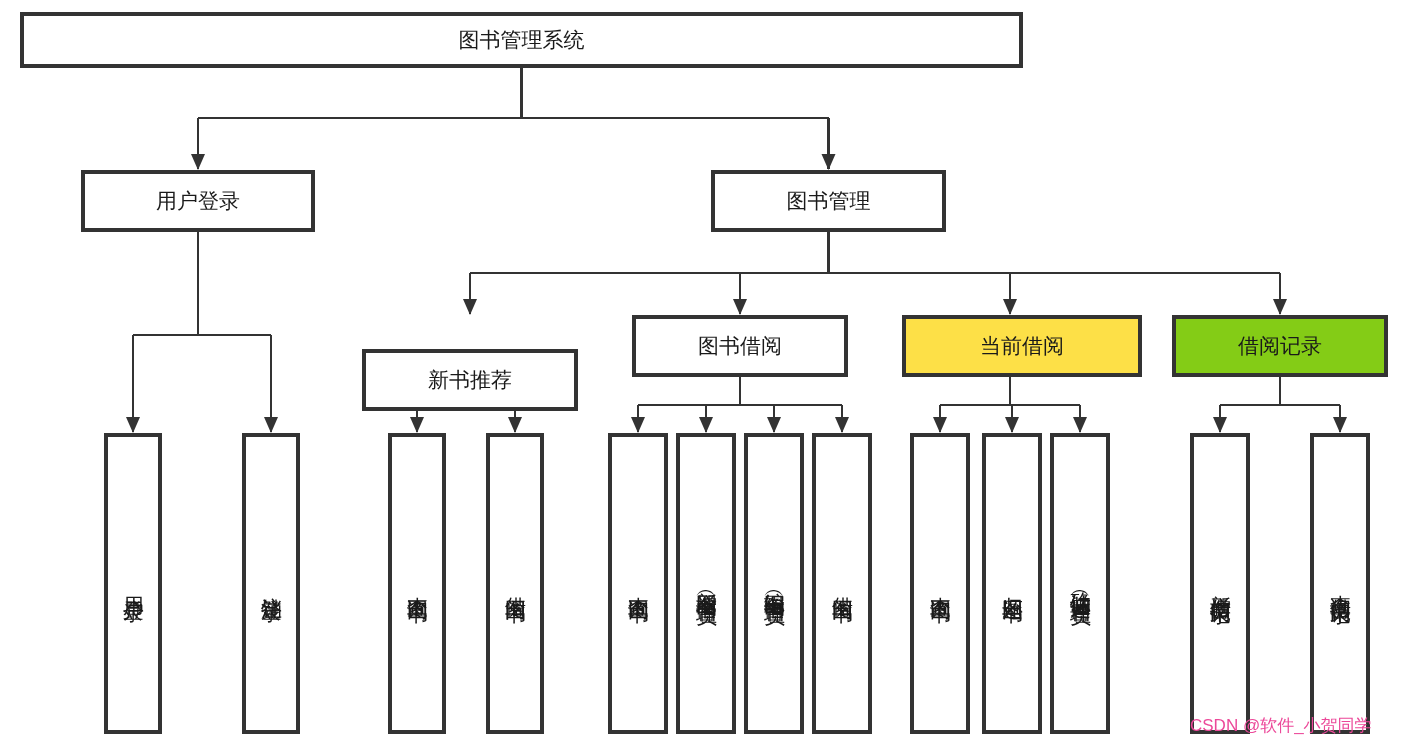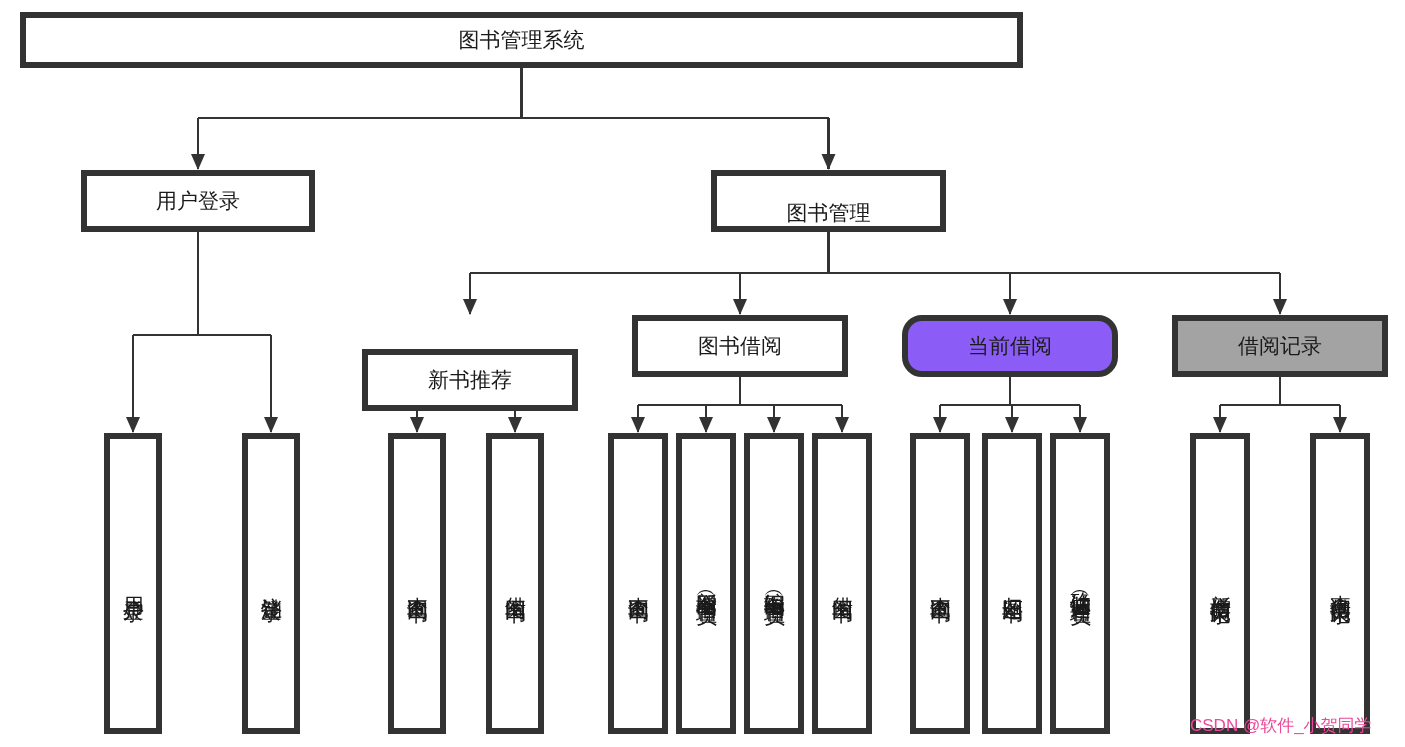--- a/index.html
+++ b/index.html
@@ -21,21 +21,21 @@
     position: absolute;
     left: 0;
     top: 0;
     width: 1405px;
     height: 747px;
   }
   .node {
     position: absolute;
     box-sizing: border-box;
     background: #ffffff;
-    border: 6px solid #c4b5fd;
+    border: 4px solid #c4b5fd;
     display: flex;
     align-items: center;
     justify-content: center;
     overflow: hidden;
   }
   .node-label {
     color: #1a1a1a;
     text-align: center;
     line-height: 1.18;
     white-space: nowrap;
@@ -119,33 +119,33 @@
       <line x1="1340" y1="405" x2="1340" y2="432" stroke="#333333" stroke-width="2.2" shape-rendering="crispEdges"></line>
       <path d="M 1333 417 L 1347 417 L 1340 433 Z" fill="#333333"></path>
     </svg>
   <div id="nodes">
       <div class="node horizontal" style="left: 20px; top: 12px; width: 1003px; height: 56px; border-color: rgb(51, 51, 51); background: rgb(255, 255, 255);">
         <span class="node-label" style="color: rgb(26, 26, 26);">图书管理系统</span>
       </div>
       <div class="node horizontal" style="left: 81px; top: 170px; width: 234px; height: 62px; border-color: rgb(51, 51, 51); background: rgb(255, 255, 255);">
         <span class="node-label" style="color: rgb(26, 26, 26);">用户登录</span>
       </div>
-      <div class="node horizontal" style="left: 711px; top: 170px; width: 235px; height: 62px; border-color: rgb(51, 51, 51); background: rgb(255, 255, 255); align-items: flex-end;">
+      <div class="node horizontal" style="left: 711px; top: 170px; width: 235px; height: 62px; border-color: rgb(51, 51, 51); background: rgb(255, 255, 255);">
         <span class="node-label" style="color: rgb(26, 26, 26);">图书管理</span>
       </div>
       <div class="node horizontal" style="left: 362px; top: 315px; width: 216px; height: 62px; border-color: rgb(51, 51, 51); background: rgb(255, 255, 255); margin-top: 34px;">
         <span class="node-label" style="color: rgb(26, 26, 26);">新书推荐</span>
       </div>
       <div class="node horizontal" style="left: 632px; top: 315px; width: 216px; height: 62px; border-color: rgb(51, 51, 51); background: rgb(255, 255, 255);">
         <span class="node-label" style="color: rgb(26, 26, 26);">图书借阅</span>
       </div>
-      <div class="node horizontal" style="left: 902px; top: 315px; width: 216px; height: 62px; border-color: rgb(51, 51, 51); background: #8b5cf6; border-radius: 20px;">
+      <div class="node horizontal" style="left: 902px; top: 315px; width: 240px; height: 62px; border-color: rgb(51, 51, 51); background: #fde047;">
         <span class="node-label" style="color: rgb(26, 26, 26);">当前借阅</span>
       </div>
-      <div class="node horizontal" style="left: 1172px; top: 315px; width: 216px; height: 62px; border-color: rgb(51, 51, 51); background: #a3a3a3;">
+      <div class="node horizontal" style="left: 1172px; top: 315px; width: 216px; height: 62px; border-color: rgb(51, 51, 51); background: #84cc16;">
         <span class="node-label" style="color: rgb(26, 26, 26);">借阅记录</span>
       </div>
       <div class="node vertical" style="left: 104px; top: 433px; width: 58px; height: 301px; border-color: rgb(51, 51, 51); background: rgb(255, 255, 255);">
         <span class="node-label" style="color: rgb(26, 26, 26);">用户登录</span>
       </div>
       <div class="node vertical" style="left: 242px; top: 433px; width: 58px; height: 301px; border-color: rgb(51, 51, 51); background: rgb(255, 255, 255);">
         <span class="node-label" style="color: rgb(26, 26, 26);">注销登录</span>
       </div>
       <div class="node vertical" style="left: 388px; top: 433px; width: 58px; height: 301px; border-color: rgb(51, 51, 51); background: rgb(255, 255, 255);">
         <span class="node-label" style="color: rgb(26, 26, 26);">查询图书</span>

